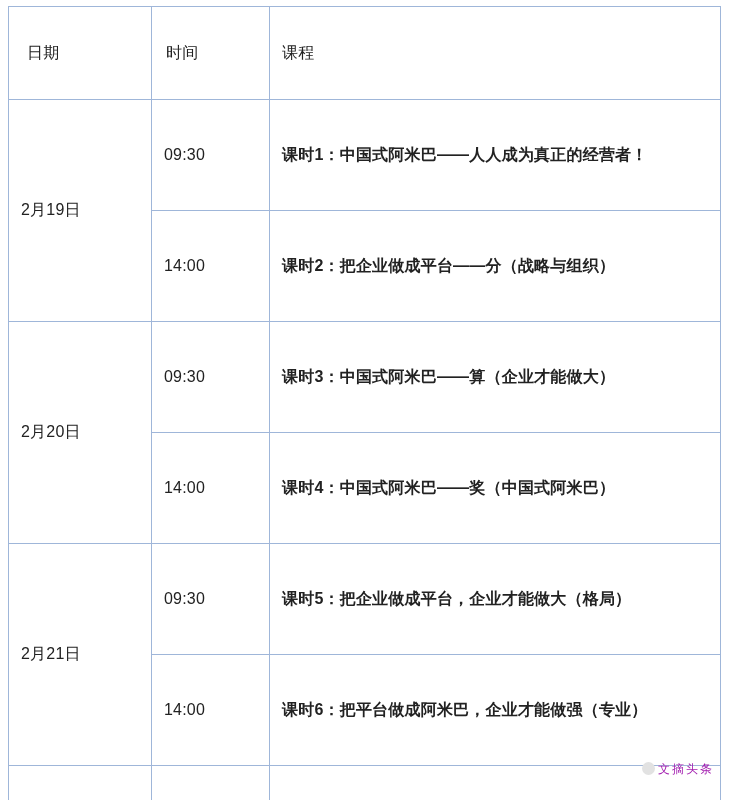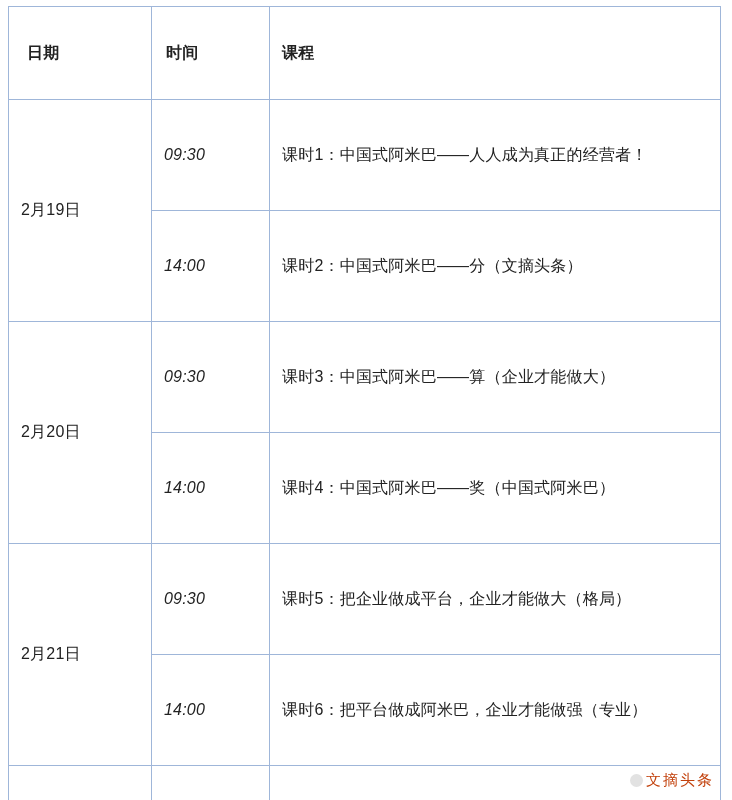--- a/index.html
+++ b/index.html
@@ -34,57 +34,57 @@
     line-height: 1.55;
     color: #222;
     letter-spacing: 0.2px;
   }
   col.c-date { width: 143px; }
   col.c-time { width: 118px; }
   col.c-course { width: 451px; }
 
   .head td {
     height: 72px;
-    font-weight: bold;
+    font-weight: normal;
     vertical-align: middle;
     margin-top: 20px;
   }
   .head .h-date { padding-left: 18px; }
   .head .h-time { padding-left: 14px; }
   .head .h-course { padding-left: 12px; }
 
   td.date-cell {
     text-align: left;
     font-size: 16px;
     color: #222;
   }
   td.time-cell {
     text-align: left;
     padding-left: 18px;
     font-size: 15px;
     color: #222;
-    font-style: italic;
   }
   td.course-cell {
     text-align: left;
     padding-left: 12px;
     padding-right: 10px;
     font-size: 16px;
     color: #222;
+    font-weight: bold;
   }
   tr.row-a td { height: 90px; }
   tr.row-b td { height: 90px; }
   tr.row-last td { height: 96px; }
 
   .watermark {
     position: absolute;
     right: 18px;
-    bottom: 10px;
-    font-size: 15px;
-    color: #c2410c;
+    bottom: 22px;
+    font-size: 12px;
+    color: #a21caf;
     letter-spacing: 2px;
     user-select: none;
   }
   .watermark .wm-mark {
     display: inline-block;
     width: 13px;
     height: 13px;
     border-radius: 50%;
     background: #e2e2e2;
     vertical-align: -2px;
@@ -108,21 +108,21 @@
         <td class="h-course">课程</td>
       </tr>
 
       <tr class="row-a">
         <td class="date-cell" rowspan="2">2月19日</td>
         <td class="time-cell">09:30</td>
         <td class="course-cell">课时1：中国式阿米巴——人人成为真正的经营者！</td>
       </tr>
       <tr class="row-b">
         <td class="time-cell">14:00</td>
-        <td class="course-cell">课时2：中国式阿米巴——分（文摘头条）</td>
+        <td class="course-cell">课时2：把企业做成平台——分（战略与组织）</td>
       </tr>
 
       <tr class="row-a">
         <td class="date-cell" rowspan="2">2月20日</td>
         <td class="time-cell">09:30</td>
         <td class="course-cell">课时3：中国式阿米巴——算（企业才能做大）</td>
       </tr>
       <tr class="row-b">
         <td class="time-cell">14:00</td>
         <td class="course-cell">课时4：中国式阿米巴——奖（中国式阿米巴）</td>

